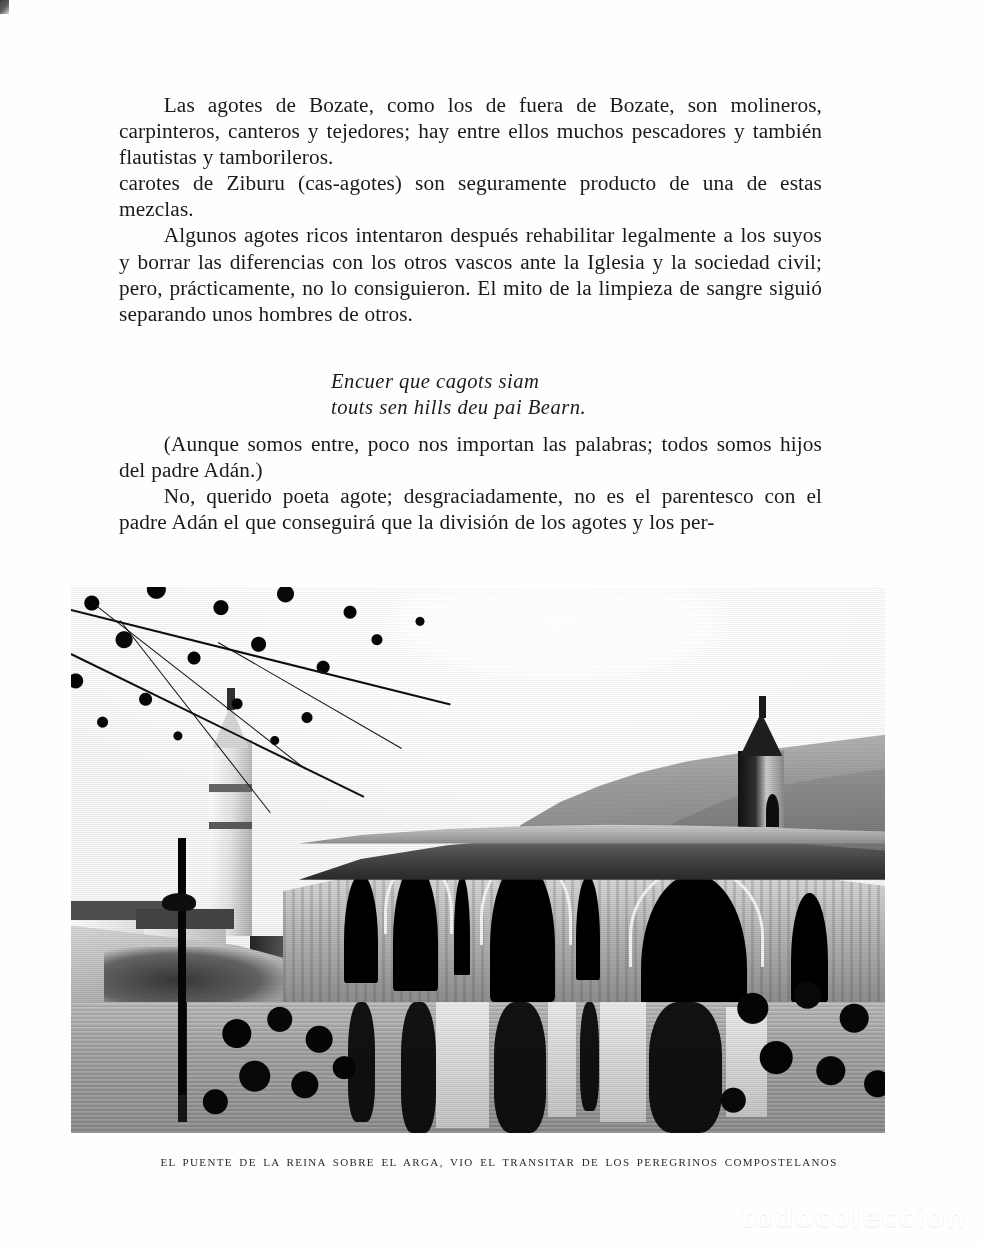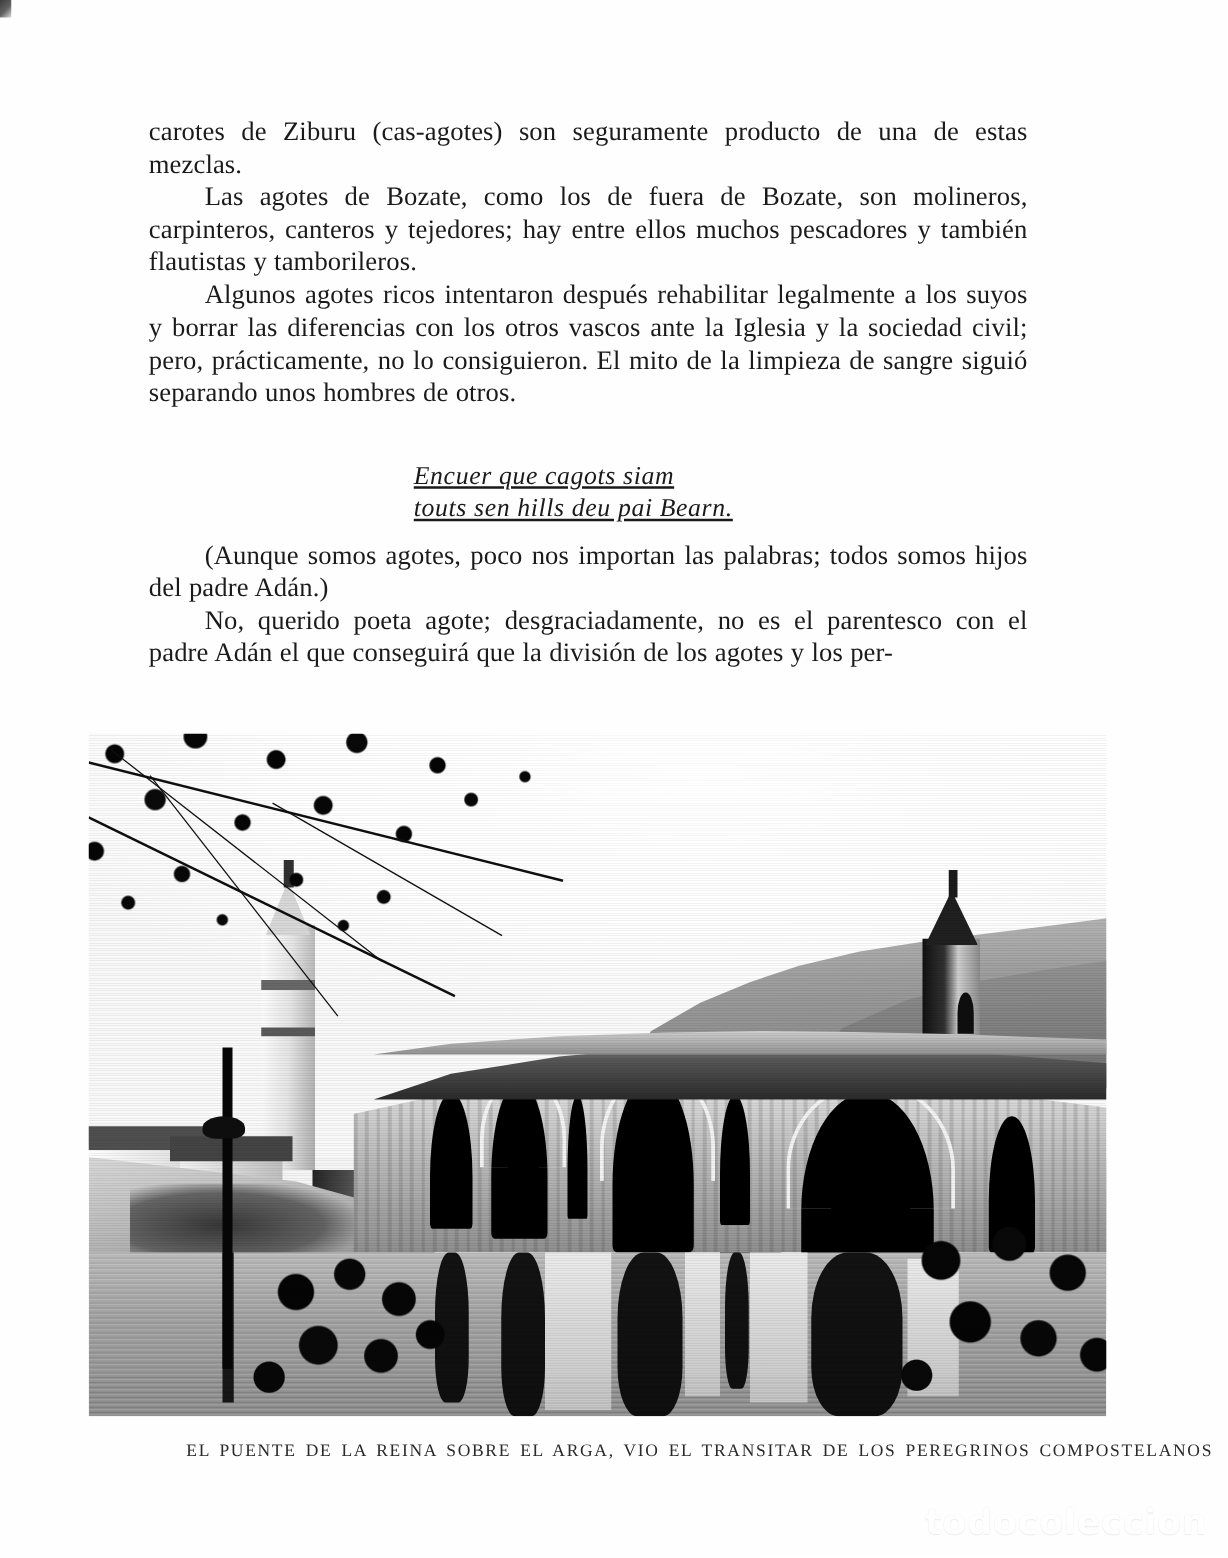--- a/index.html
+++ b/index.html
@@ -48,21 +48,20 @@
   }
   p.body-par.indent { text-indent: 2.1em; }
   p.body-par i { font-style: italic; }
 
   
   .verse-block {
     position: absolute;
     left: 331px;
     top: 368px;
     width: 420px;
-    text-decoration: underline;
   }
   .verse-line {
     margin: 0;
     font-style: italic;
     font-size: 20.6px;
     line-height: 26.3px;
     letter-spacing: .5px;
     white-space: nowrap;
   }
 
@@ -329,26 +328,26 @@
     mix-blend-mode: multiply;
     pointer-events: none;
   }
 
   
   .photo-caption {
     position: absolute;
     left: 149px;
     top: 1155px;
     width: 700px;
-    font-size: 14px;
+    font-size: 11px;
     line-height: 14px;
     letter-spacing: 1.35px;
     word-spacing: 2.4px;
     color: #2a2a2a;
-    text-align: left;
+    text-align: center;
     white-space: nowrap;
     font-family: "Liberation Serif", "DejaVu Serif", serif;
   }
 
   
   .watermark {
     position: absolute;
     right: 16px;
     bottom: 12px;
     font-family: "DejaVu Sans", "Liberation Sans", sans-serif;
@@ -364,30 +363,30 @@
 </style>
 </head>
 <body>
 
 <div class="page">
 
   <div class="scan-corner-artifact"></div>
 
   <div class="text-column">
 
+    <p class="body-par indent">Las agotes de Bozate, como los de fuera de Bozate, son molineros, carpinteros, canteros y tejedores; hay entre ellos muchos pescadores y también flautistas y tamborileros.</p>
+
     <p class="body-par">carotes de Ziburu (cas-agotes) son seguramente producto de una de estas mezclas.</p>
 
-    <p class="body-par indent">Las agotes de Bozate, como los de fuera de Bozate, son molineros, carpinteros, canteros y tejedores; hay entre ellos muchos pescadores y también flautistas y tamborileros.</p>
-
     <p class="body-par indent">Algunos agotes ricos intentaron después rehabilitar legalmente a los suyos y borrar las diferencias con los otros vascos ante la Iglesia y la sociedad civil; pero, prácticamente, no lo consiguieron. El mito de la limpieza de sangre siguió separando unos hombres de otros.</p>
 
 
     <div style="height:104px"></div>
 
-    <p class="body-par indent">(Aunque somos agotes, poco nos importan las palabras; todos somos hijos del padre Adán.)</p>
+    <p class="body-par indent">(Aunque somos entre, poco nos importan las palabras; todos somos hijos del padre Adán.)</p>
 
     <p class="body-par indent">No, querido poeta agote; desgraciadamente, no es el parentesco con el padre Adán el que conseguirá que la división de los agotes y los per-</p>
   </div>
 
   <div class="verse-block">
     <p class="verse-line">Encuer que cagots siam</p>
     <p class="verse-line">touts sen hills deu pai Bearn.</p>
   </div>
 
   <figure class="photo-figure" style="margin:0">

